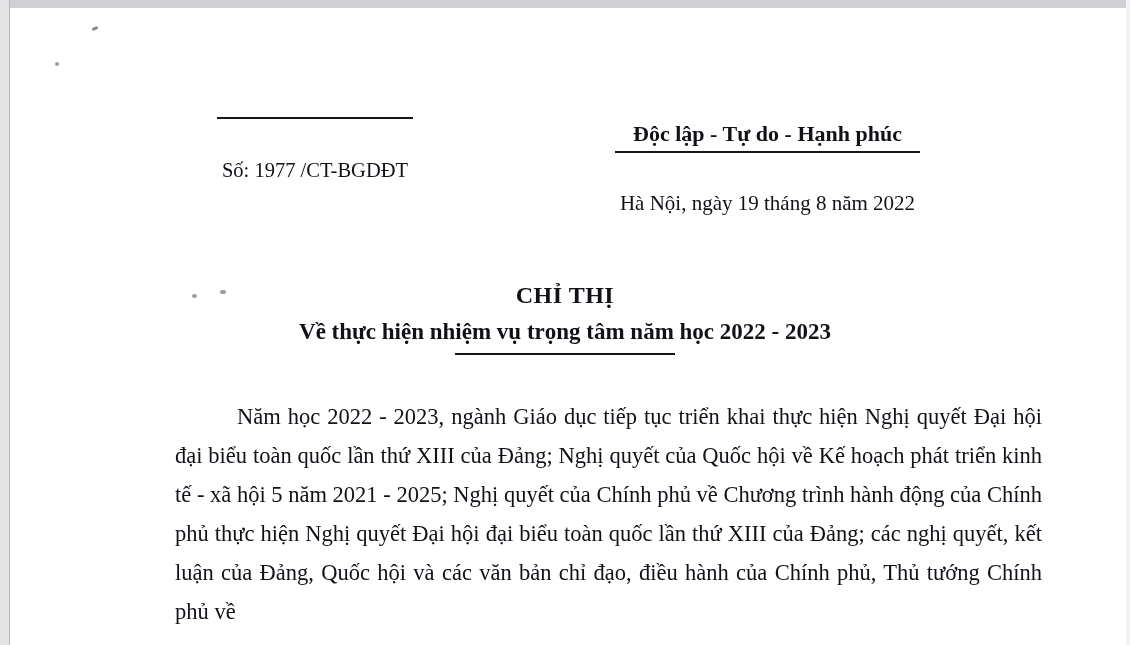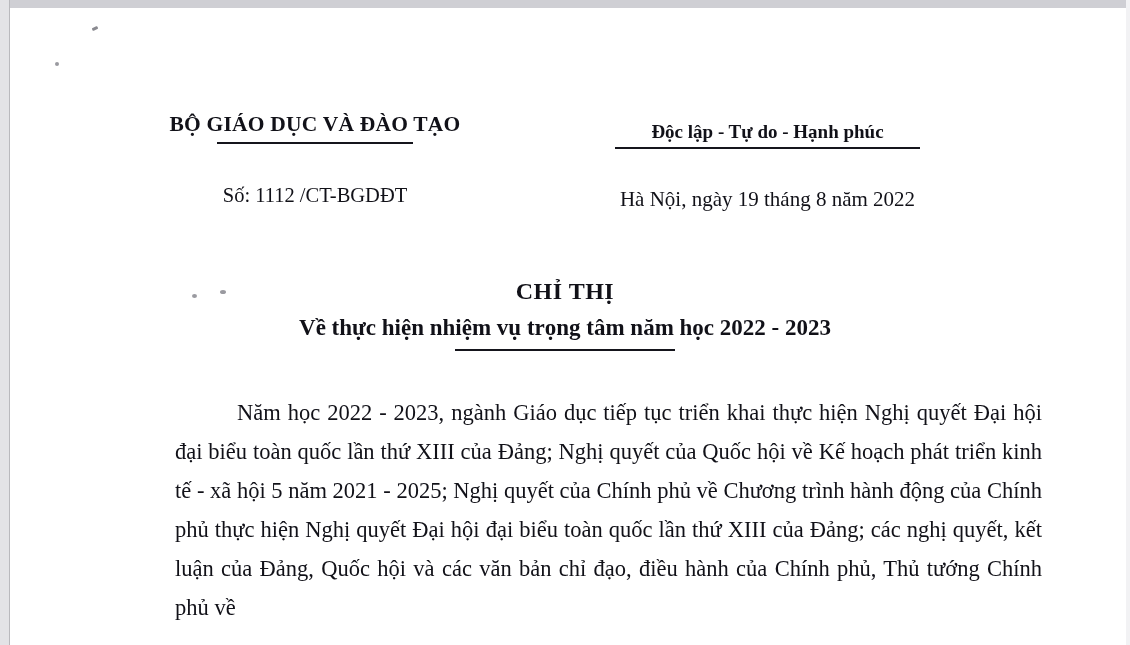--- a/index.html
+++ b/index.html
@@ -95,21 +95,21 @@
   }
 
   .nation-name {
     font-weight: bold;
     font-size: 22.5px;
     letter-spacing: 0.2px;
     white-space: nowrap;
   }
   .motto {
     font-weight: bold;
-    font-size: 19px;
+    font-size: 22px;
     margin-top: 9px;
     white-space: nowrap;
   }
   .motto-rule {
     width: 305px;
     height: 2px;
     background: #15151c;
     margin: 4px auto 0 auto;
   }
 
@@ -170,23 +170,22 @@
   <div class="speck s1"></div>
   <div class="speck s2"></div>
   <div class="speck s3"></div>
   <div class="speck s4"></div>
 
   <div class="content">
 
     <div class="header">
 
       <div class="header-left">
-        <div class="org-name">BỘ GIÁO DỤC VÀ ĐÀO TẠO</div>
         <div class="org-rule"></div>
-        <div class="doc-number">Số: 1112 /CT-BGDĐT</div>
+        <div class="doc-number">Số: 1977 /CT-BGDĐT</div>
       </div>
 
       <div class="header-right">
         <div class="motto">Độc lập - Tự do - Hạnh phúc</div>
         <div class="motto-rule"></div>
         <div class="place-date">Hà Nội, ngày 19 tháng 8 năm 2022</div>
       </div>
 
     </div>
 

